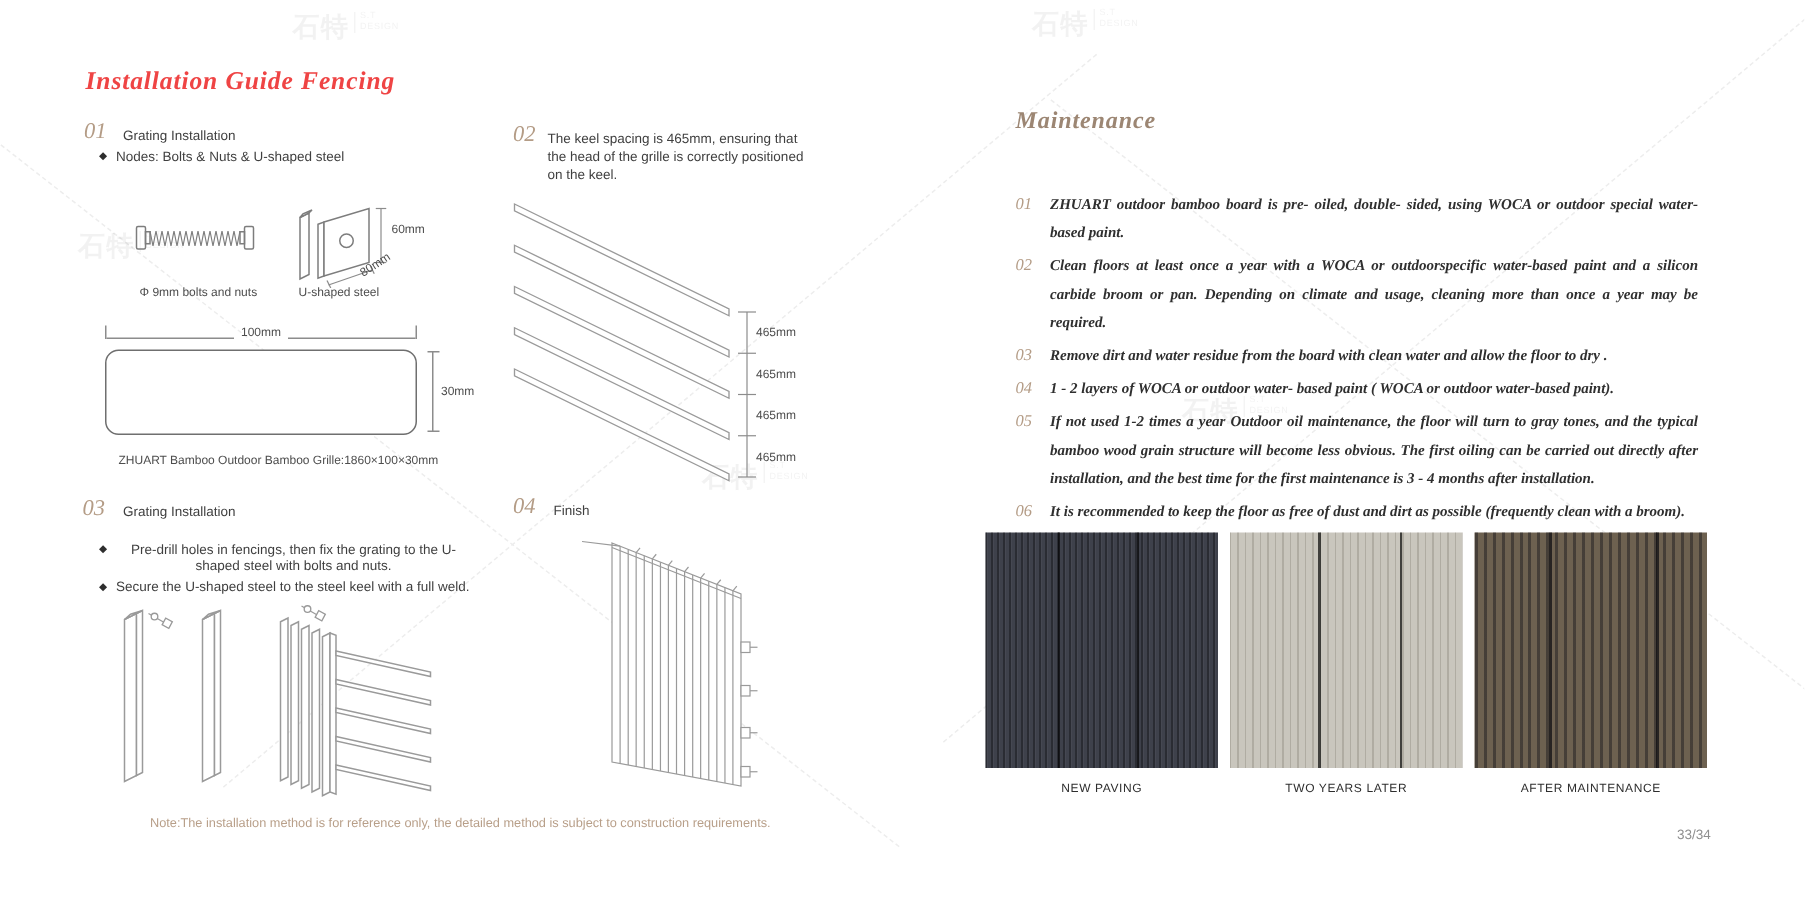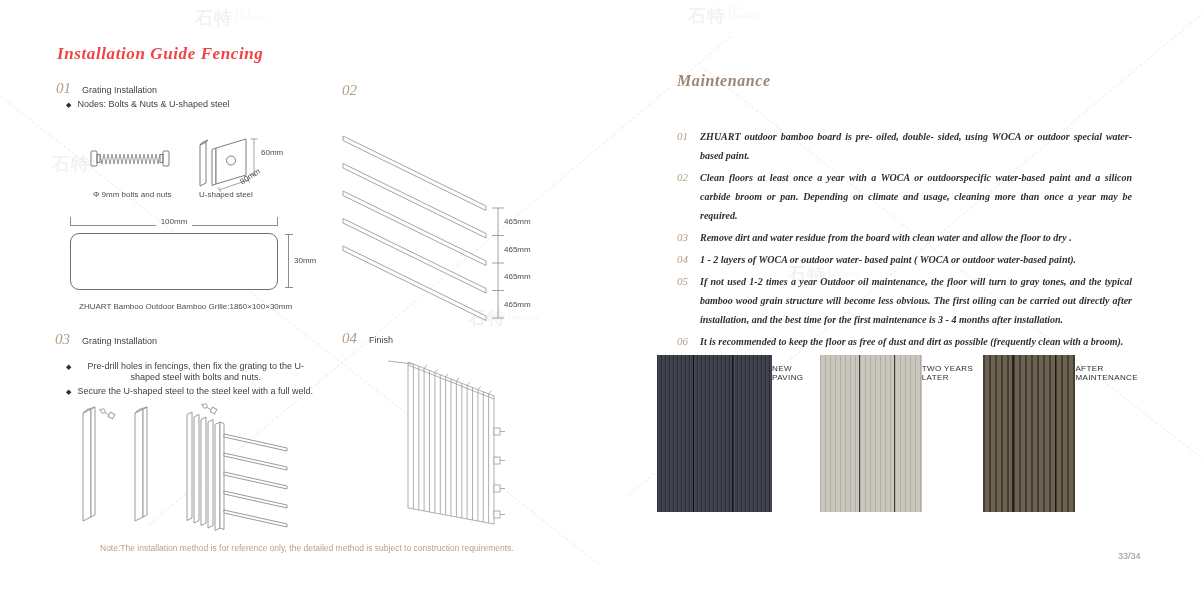--- a/index.html
+++ b/index.html
@@ -30,21 +30,21 @@
   .grille-rect{position:absolute;border:1px solid #6f6f6f;border-radius:9px;background:#fff;}
   .note-text{position:absolute;font-size:8.5px;color:#b89f89;padding-left:28px;}
   svg{display:block;}
   
   .m-items{position:absolute;display:flex;flex-direction:column;}
   .m-item{display:grid;grid-template-columns:23px 1fr;margin-bottom:3px;}
   .m-num{font-family:"Liberation Serif",serif;font-style:italic;font-size:11px;line-height:19px;color:#b49c86;}
   .m-text{font-family:"Liberation Serif",serif;font-style:italic;font-weight:700;font-size:10px;
           line-height:19px;color:#2f2f2f;text-align:justify;}
   .photo-row{position:absolute;display:flex;gap:8px;}
-  .photo-col{width:155px;display:flex;flex-direction:row;align-items:flex-start;}
+  .photo-col{width:155px;display:flex;flex-direction:column;align-items:center;}
   .photo{width:155px;height:157px;position:relative;}
   .photo::after{content:"";position:absolute;inset:0;}
   .photo-0::after{background:
      linear-gradient(90deg,transparent 0 31%,rgba(0,0,0,.65) 31% 32.2%,transparent 32.2% 65%,rgba(0,0,0,.65) 65% 66.2%,transparent 66.2%),
      repeating-linear-gradient(90deg,rgba(0,0,0,.32) 0 1px,rgba(255,255,255,.04) 1px 2px,transparent 2px 4px);}
   .photo-1::after{background:
      linear-gradient(90deg,transparent 0 38%,rgba(30,30,28,.8) 38% 39%,transparent 39% 73%,rgba(30,30,28,.8) 73% 74%,transparent 74%),
      repeating-linear-gradient(90deg,rgba(110,105,92,.28) 0 1px,transparent 1px 5px);}
   .photo-2::after{background:
      linear-gradient(90deg,transparent 0 32%,rgba(10,10,15,.7) 32% 33.4%,transparent 33.4% 78%,rgba(10,10,15,.7) 78% 79.4%,transparent 79.4%),
@@ -204,20 +204,21 @@
         <polygon points="149,38 212,52 212,55 149,41"></polygon>
         <polygon points="149,57 212,71 212,74 149,60"></polygon>
         <polygon points="149,76 212,90 212,93 149,79"></polygon>
         <polygon points="149,95 212,109 212,112 149,98"></polygon>
         <polygon points="149,114 212,128 212,131 149,117"></polygon>
       </g>
     </svg>
   </div>
 
   <div class="sec-num" style="left:342px;top:82px;color:#b49c86;">02</div>
+  <div class="sec-text" style="left:365px;top:86px;width:180px;">The keel spacing is 465mm, ensuring that the head of the grille is correctly positioned on the keel.</div>
 
   <div class="dg" style="left:338px;top:126px;">
     <svg width="172" height="200" viewBox="0 0 172 200" fill="#fff" stroke="#9a9a9a" stroke-width=".9">
       <polygon points="5,10 148,80 148,84.5 5,14.5"></polygon>
       <polygon points="5,37.5 148,107.5 148,112 5,42"></polygon>
       <polygon points="5,65 148,135 148,139.5 5,69.5"></polygon>
       <polygon points="5,92.5 148,162.5 148,167 5,97"></polygon>
       <polygon points="5,120 148,190 148,194.5 5,124.5"></polygon>
       <g stroke="#8c8c8c" stroke-width=".8">
         <line x1="160" y1="82" x2="160" y2="192"></line>

